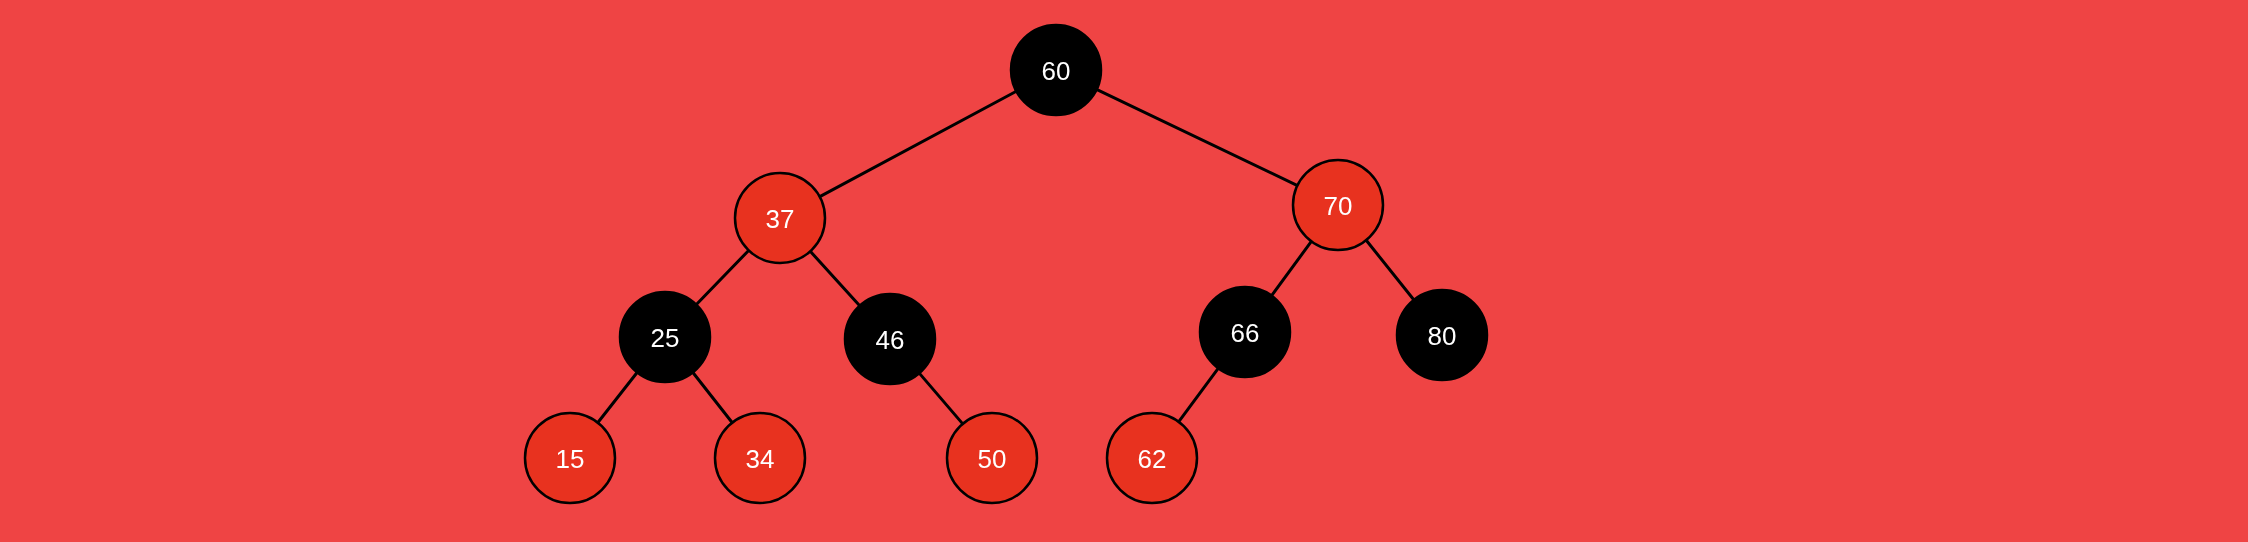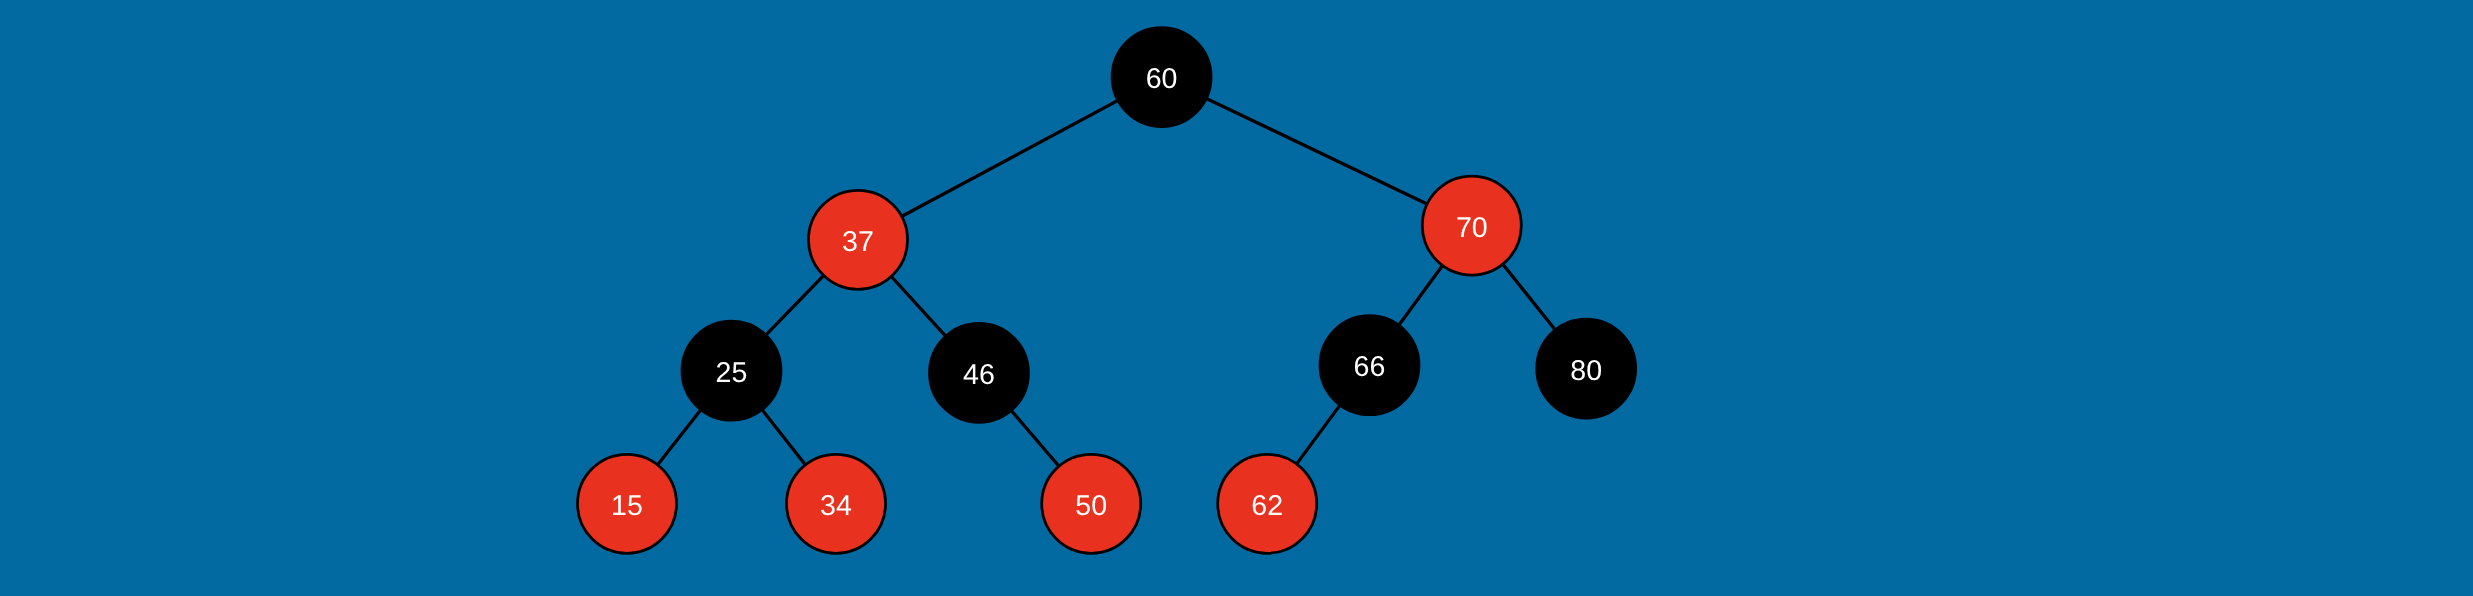--- a/index.html
+++ b/index.html
@@ -11,21 +11,21 @@
   body {
     width: 2248px;
     height: 542px;
     overflow: hidden;
     font-family: "Liberation Sans", sans-serif;
   }
   #tree-canvas {
     position: relative;
     width: 2248px;
     height: 542px;
-    background: #0369a1;
+    background: #ef4444;
   }
   svg#tree-svg {
     position: absolute;
     top: 0;
     left: 0;
     width: 2248px;
     height: 542px;
     display: block;
   }
   .edge-line {

